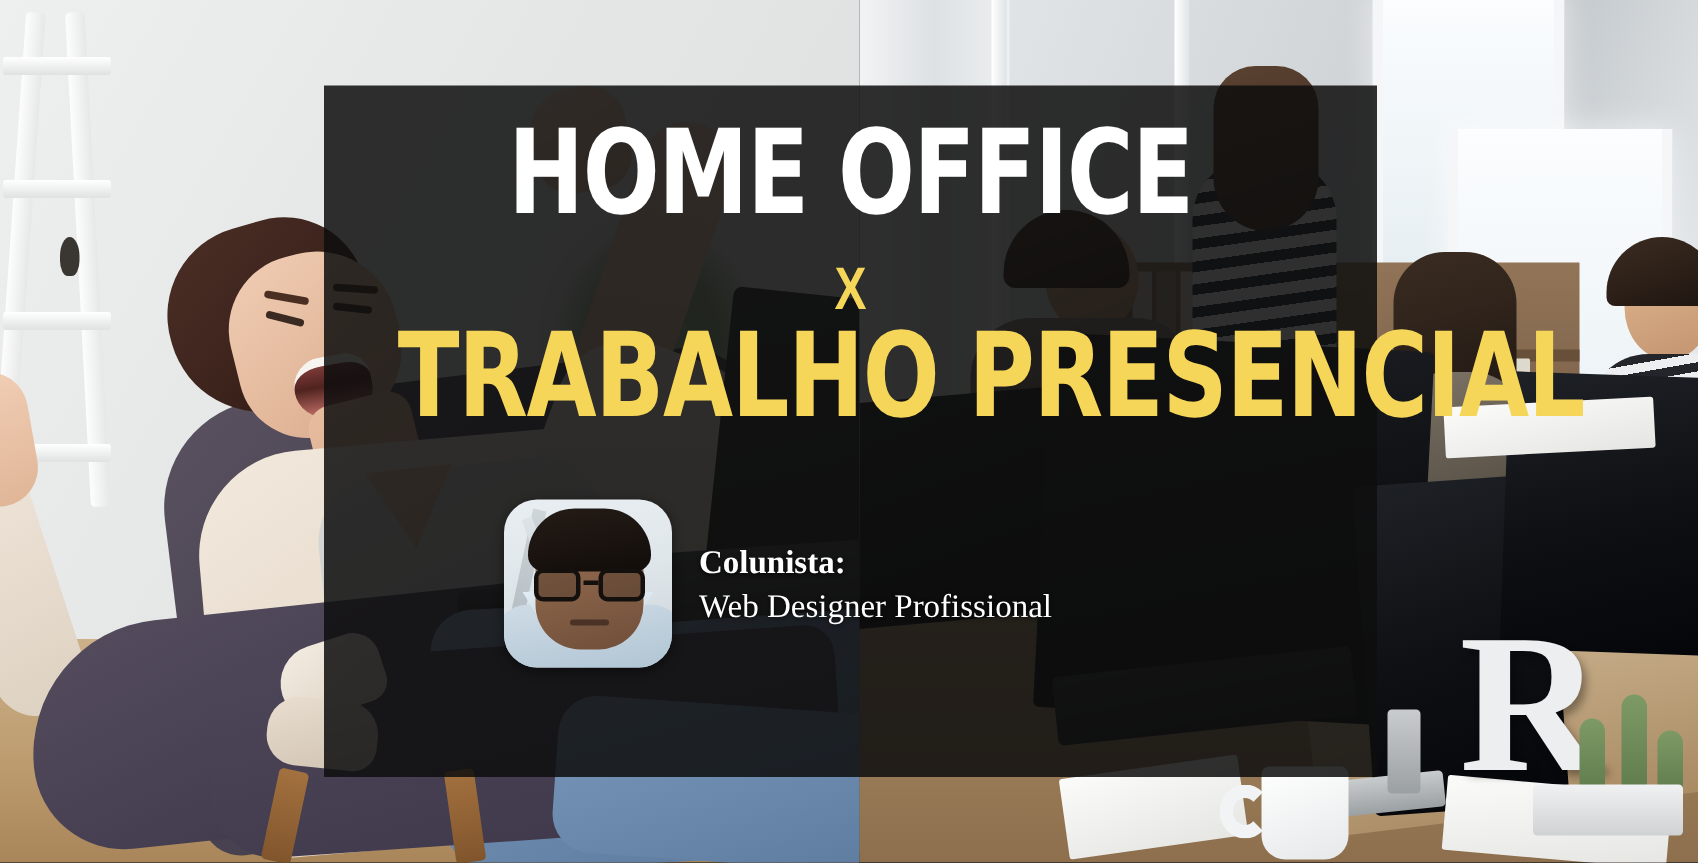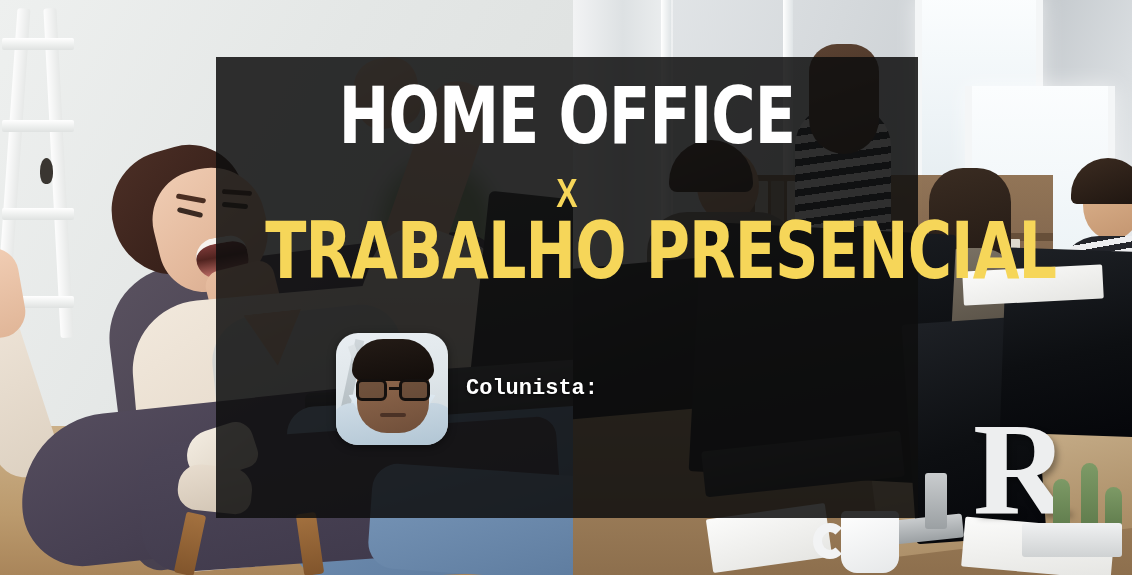--- a/index.html
+++ b/index.html
@@ -401,21 +401,21 @@
   .av-bridge {
     position: absolute; left: 35px; top: 8px; width: 10px; height: 3px; background: #14100e;
   }
   .av-mouth {
     position: absolute; left: 44px; top: 80px; width: 26px; height: 4px;
     background: #4b3226; border-radius: 3px;
   }
 
   .byline-text {
     color: #ffffff;
-    font-family: Liberation Mono, monospace;
+    font-family: Liberation Serif, serif;
     font-size: 22px;
     line-height: 1.32;
     text-shadow: 0 1px 3px rgba(0,0,0,.7);
   }
   .byline-text .lead { font-weight: 700; display: block; }
   .byline-text .nm   { display: block; }
   .byline-text .role { display: block; }
 </style>
 </head>
 <body>
@@ -586,18 +586,19 @@
         <div class="av-glasses">
           <div class="av-lens ll"></div>
           <div class="av-bridge"></div>
           <div class="av-lens lr"></div>
         </div>
         <div class="av-mouth"></div>
       </div>
 
       <div class="byline-text">
         <span class="lead">Colunista:</span>
+        <span class="role">Web Designer Profissional</span>
       </div>
 
     </div>
   </div>
 
 </div>
 
 </body></html>

